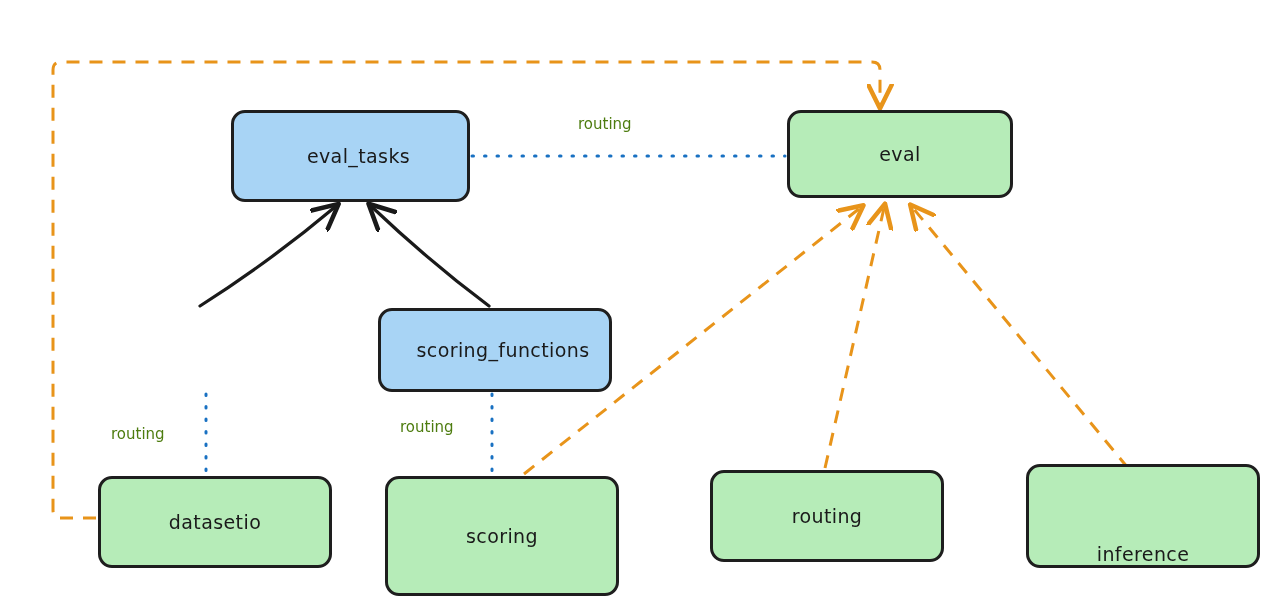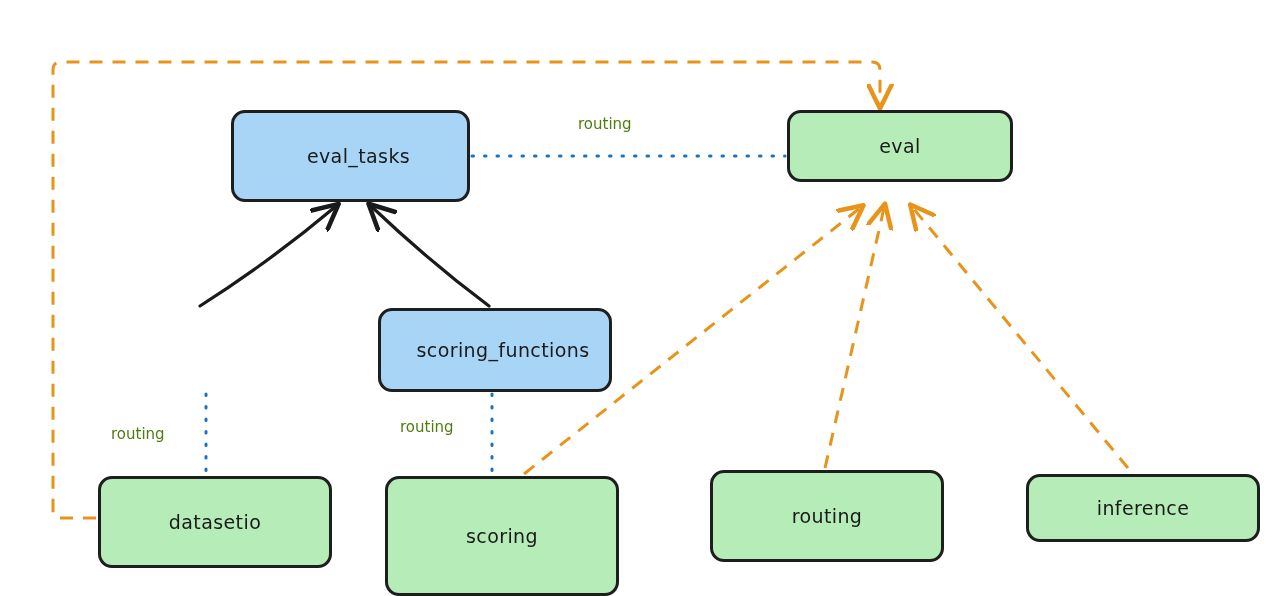--- a/index.html
+++ b/index.html
@@ -85,42 +85,42 @@
 
     <path d="M1128,468 L913,208" fill="none" stroke="#e8941a" stroke-width="3" stroke-linecap="butt" stroke-dasharray="13 10" marker-end="url(#arrow-orange)"></path>
 
     <path d="M96,518 L60,518 Q53,518 53,510 L53,70 Q53,62 61,62 L872,62 Q880,62 880,70 L880,104" fill="none" stroke="#e8941a" stroke-width="3" stroke-linecap="butt" stroke-dasharray="13 10" marker-end="url(#arrow-orange)"></path>
   </svg>
 
   <div class="node blue" style="left:231px; top:110px; width:239px; height:92px;">
     <span class="node-label">eval_tasks</span>
   </div>
 
-  <div class="node green" style="left:787px; top:110px; width:226px; height:72px;">
+  <div class="node green" style="left:787px; top:110px; width:226px; height:88px;">
     <span class="node-label">eval</span>
   </div>
 
 
   <div class="node blue" style="left:378px; top:308px; width:234px; height:84px;">
     <span class="node-label">scoring_functions</span>
   </div>
 
   <div class="node green" style="left:98px; top:476px; width:234px; height:92px;">
     <span class="node-label">datasetio</span>
   </div>
 
   <div class="node green" style="left:385px; top:476px; width:234px; height:120px;">
     <span class="node-label">scoring</span>
   </div>
 
   <div class="node green" style="left:710px; top:470px; width:234px; height:92px;">
     <span class="node-label">routing</span>
   </div>
 
-  <div class="node green" style="left:1026px; top:474px; width:234px; height:68px;">
+  <div class="node green" style="left:1026px; top:464px; width:234px; height:104px;align-items:flex-end;">
     <span class="node-label">inference</span>
   </div>
 
   <span class="edge-label" style="left:578px; top:115px;">routing</span>
 
   <span class="edge-label" style="left:111px; top:425px;">routing</span>
 
   <span class="edge-label" style="left:400px; top:418px;">routing</span>
 
 </div>

